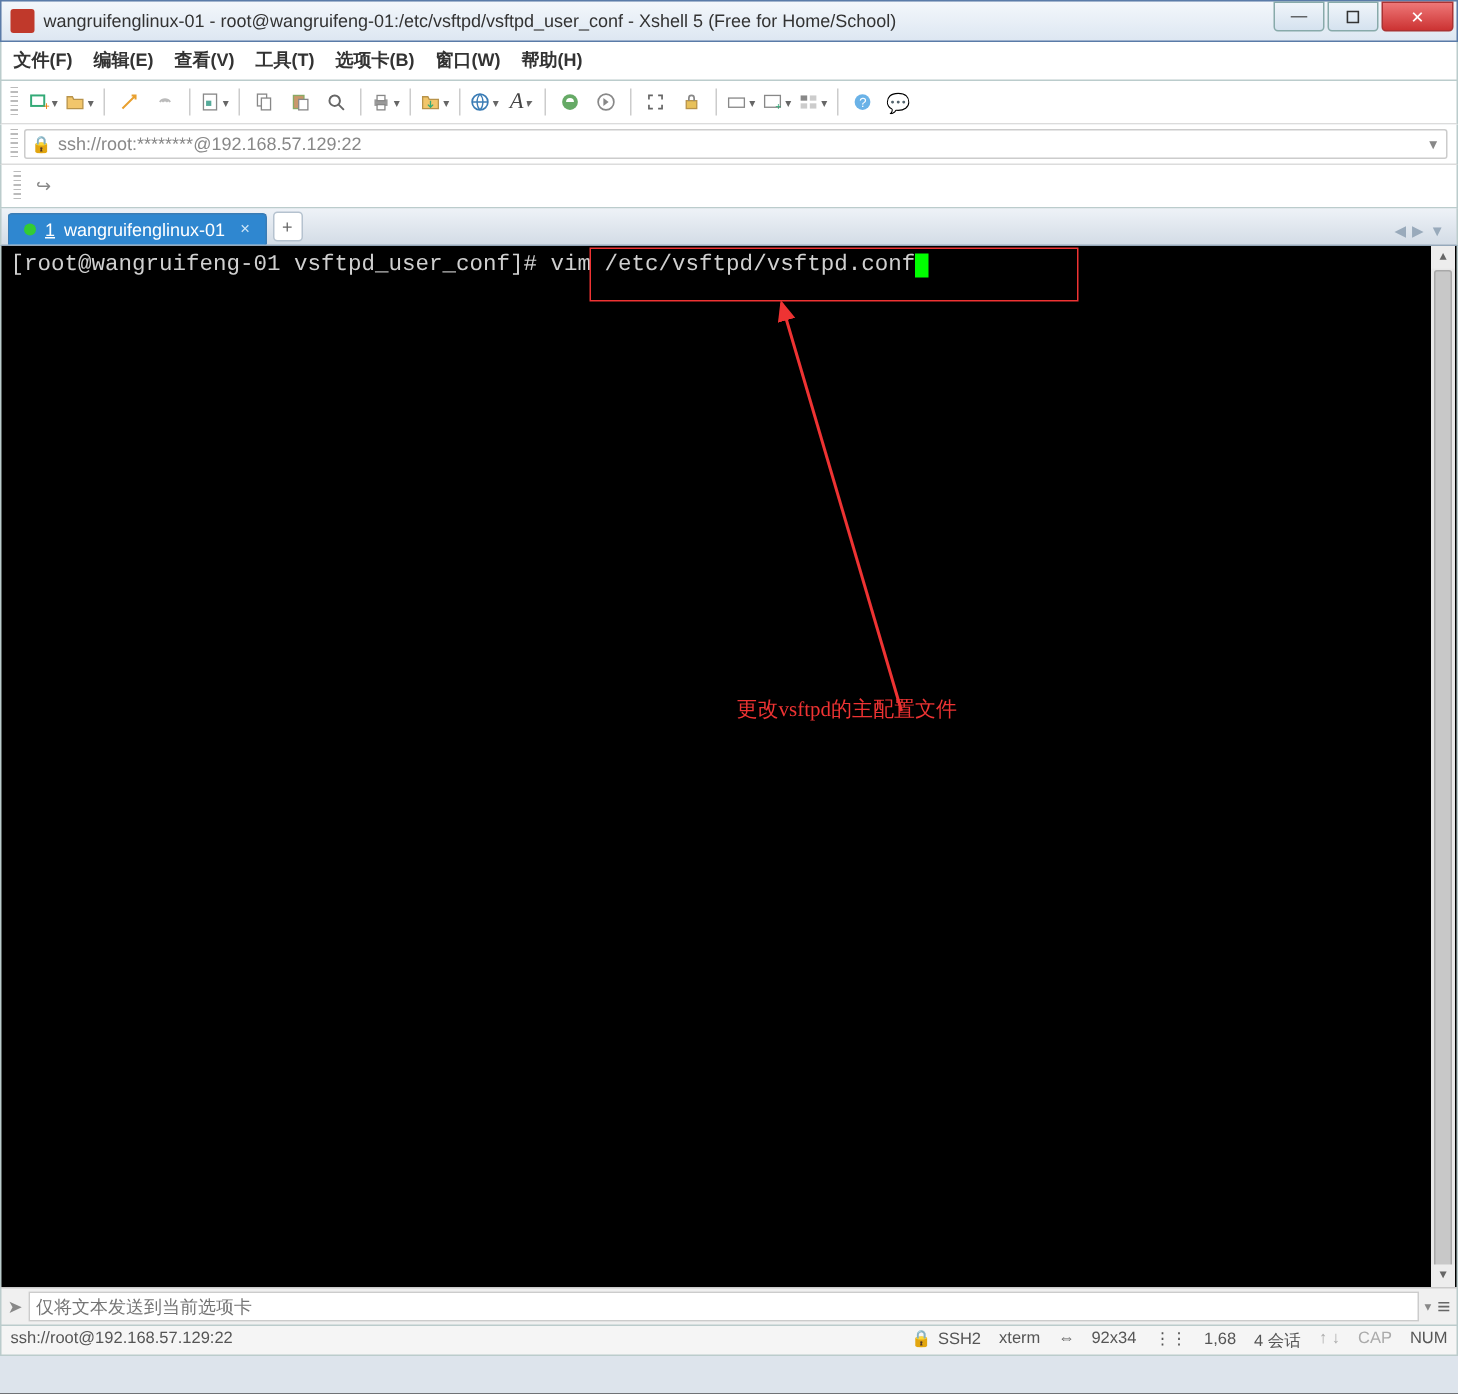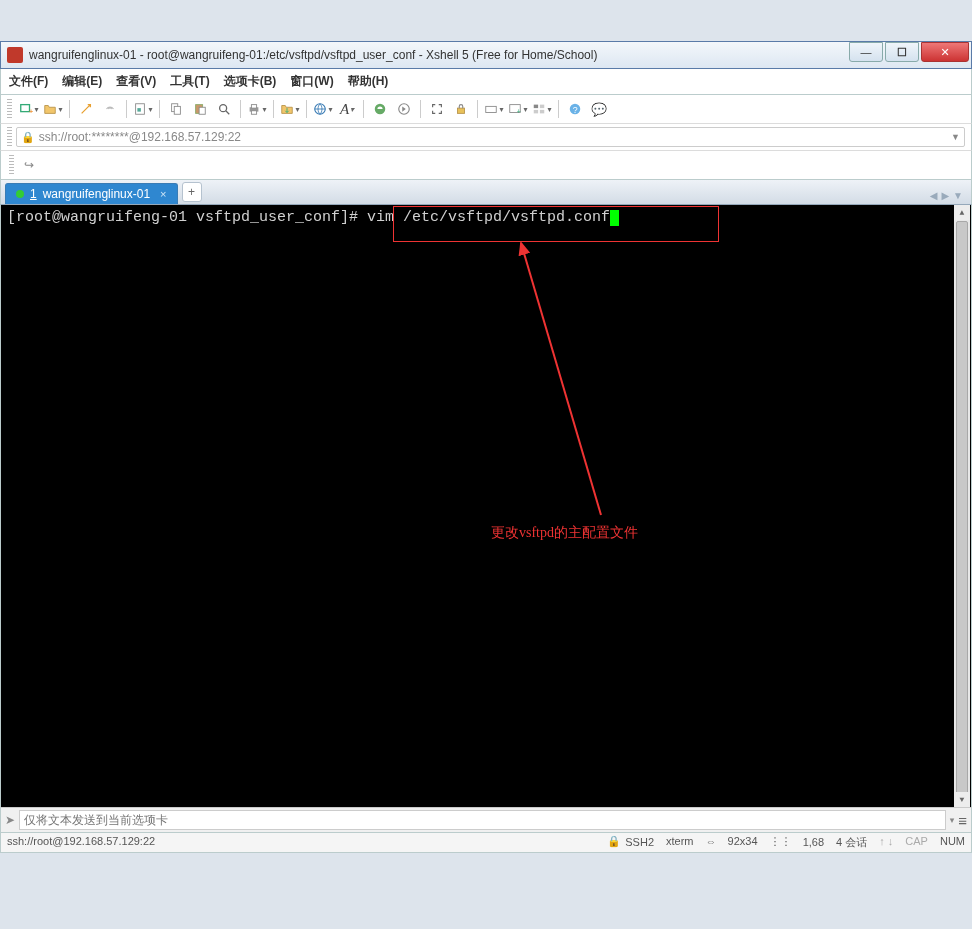--- a/index.html
+++ b/index.html
@@ -1,19 +1,19 @@
 <!DOCTYPE html>
 <html><head>
 <meta charset="utf-8">
 <style>
 * { margin:0; padding:0; box-sizing:border-box; }
 body { font-family:"Microsoft YaHei",Tahoma,Arial,sans-serif; font-size:12px; background:#dde4ec; width:972px; height:929px; overflow:hidden; position:relative; }
 
 
-.titlebar { height:28px; background:linear-gradient(#f3f7fb,#dde7f2); border:1px solid #5a7ba8; display:flex; align-items:center; padding-left:6px;margin-top:41px; }
+.titlebar { height:28px; background:linear-gradient(#f3f7fb,#dde7f2); border:1px solid #5a7ba8; display:flex; align-items:center; padding-left:6px; }
 .titlebar .app-icon { width:16px; height:16px; background:#c0392b; border-radius:2px; margin-right:6px; }
 .titlebar .title { color:#333; flex:1; }
 .winbtns { display:flex; height:20px; margin-right:2px; margin-top:-6px;}
 .winbtn { width:34px; height:20px; margin-left:2px; display:flex; align-items:center; justify-content:center; border:1px solid #8aa; border-radius:0 0 3px 3px; background:linear-gradient(#f0f5fa,#d5e2ef); color:#333; font-size:11px;}
 .winbtn.close { width:48px; background:linear-gradient(#e77,#c33); color:#fff; border-color:#a33;}
 .winbtn.max{font-weight:bold;}
 
 
 .menubar { background:#fff; border:1px solid #bcc; border-top:none; padding:4px 8px; display:flex; gap:14px; color:#333;}
 .menubar span{cursor:default;font-weight:bold;}
@@ -37,21 +37,21 @@
 .tabstrip{background:linear-gradient(#eef2f7,#d3dce6); border-left:1px solid #bcc;border-right:1px solid #bcc;border-bottom:1px solid #95a8ba; display:flex; align-items:flex-end; padding:2px 4px 0 4px;}
 .tab{background:#2f87d0;color:#fff;border:1px solid #3a7cb5;border-bottom:none;border-radius:3px 3px 0 0;padding:3px 10px;display:flex;align-items:center;gap:6px;font-size:12px;}
 .tab .dot{width:8px;height:8px;border-radius:50%;background:#3c3;}
 .tab .num{text-decoration:underline;}
 .tab .x{color:#cfe6f7;font-size:11px;margin-left:4px;}
 .newtab{width:20px;height:20px;border:1px solid #b5c2cf;background:#fff;border-radius:3px;display:flex;align-items:center;justify-content:center;margin-left:4px;color:#666;margin-bottom:2px;}
 .tabstrip .spacer{flex:1;}
 .tabnav{color:#9ab;font-size:10px;display:flex;gap:4px;align-items:center;margin-right:4px;margin-bottom:3px;}
 
 
-.terminal{background:#000;border-left:1px solid #bcc;border-right:1px solid #bcc; height:602px; position:relative; font-family:"Consolas","Courier New",monospace; font-size:15px; color:#ccc; padding:4px 6px; overflow:hidden;}
+.terminal{background:#000;border-left:1px solid #bcc;border-right:1px solid #bcc; height:694px; position:relative; font-family:"Consolas","Courier New",monospace; font-size:15px; color:#ccc; padding:4px 6px; overflow:hidden;}
 .terminal .prompt{color:#d0d0d0;}
 .terminal .cmd{color:#d0d0d0;}
 .terminal .cursor{display:inline-block;width:9px;height:16px;background:#0f0;vertical-align:text-bottom;}
 .termline{white-space:pre;}
 .scrollbar{position:absolute;right:1px;top:0;bottom:0;width:16px;background:#e8e8e8;}
 .scrollbar .thumb{position:absolute;left:2px;right:2px;top:16px;height:670px;background:#c8c8c8;border:1px solid #a8a8a8;border-radius:2px;}
 .scrollbar .arr{position:absolute;left:0;right:0;height:15px;background:#ededed;color:#666;font-size:8px;display:flex;align-items:center;justify-content:center;}
 .scrollbar .arr.top{top:0;}
 .scrollbar .arr.bot{bottom:0;}
 
@@ -268,21 +268,21 @@
 
   <div class="annot-box" style="left:392px;top:1px;width:326px;height:36px;"></div>
   <svg style="position:absolute;left:500px;top:30px;width:180px;height:290px;overflow:visible;">
     <defs>
         <marker id="ah" markerWidth="10" markerHeight="10" refX="6" refY="3" orient="auto">
           <path d="M0,0 L7,3 L0,6 z" fill="#e33"></path>
         </marker>
       </defs>
     <line x1="100" y1="280" x2="20" y2="8" stroke="#e33" stroke-width="2" marker-end="url(#ah)"></line>
   </svg>
-  <div class="annot-text" style="left:490px;top:319px;">更改vsftpd的主配置文件</div>
+  <div class="annot-text" style="left:490px;top:300px;">更改vsftpd的主配置文件</div>
 </div>
 
 <div class="inputbar">
   <span class="send">➤</span>
   <input type="text" placeholder="仅将文本发送到当前选项卡" style="">
   <span class="side">▾</span>
   <span class="menu">≡</span>
 </div>
 
 <div class="statusbar">

